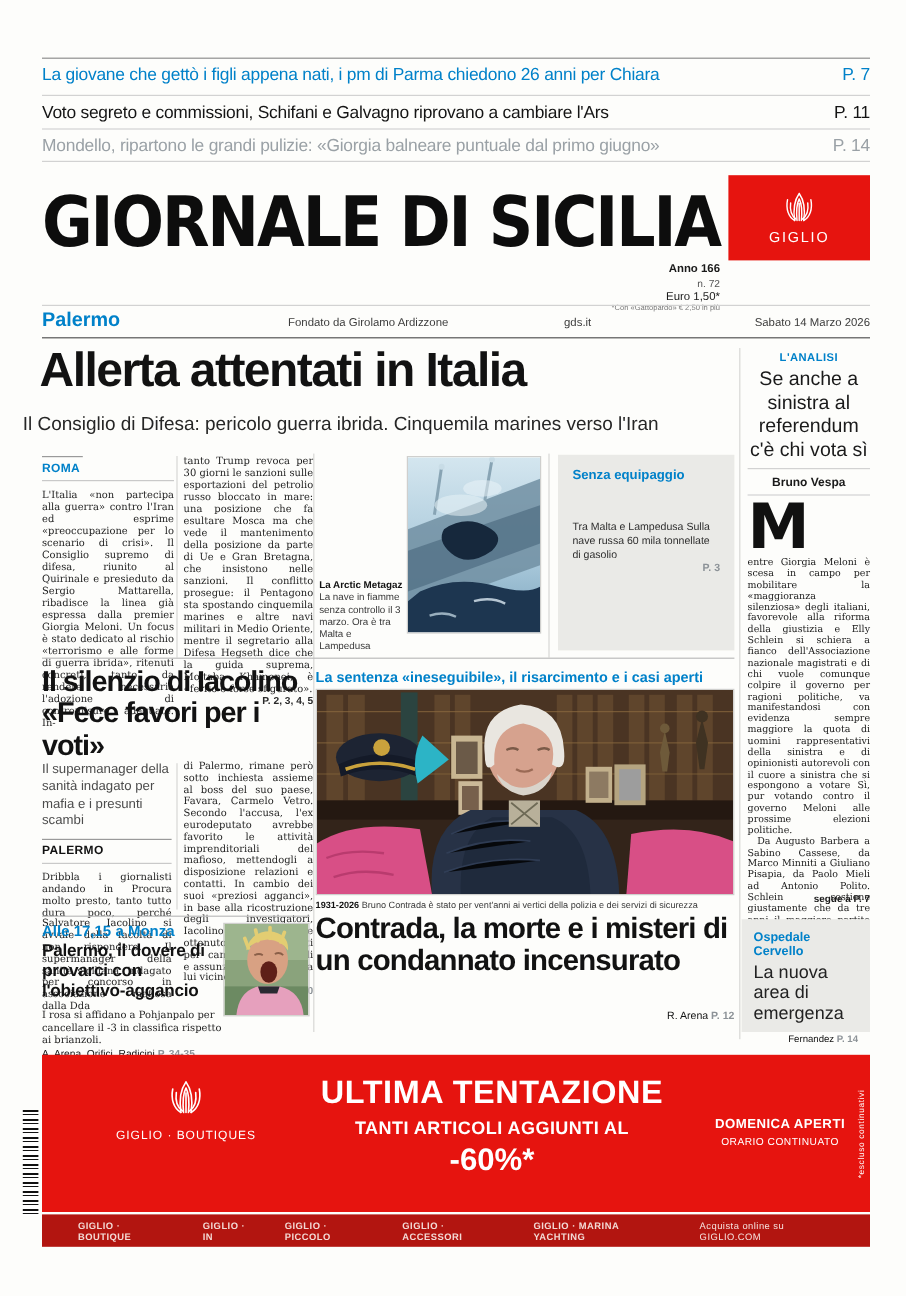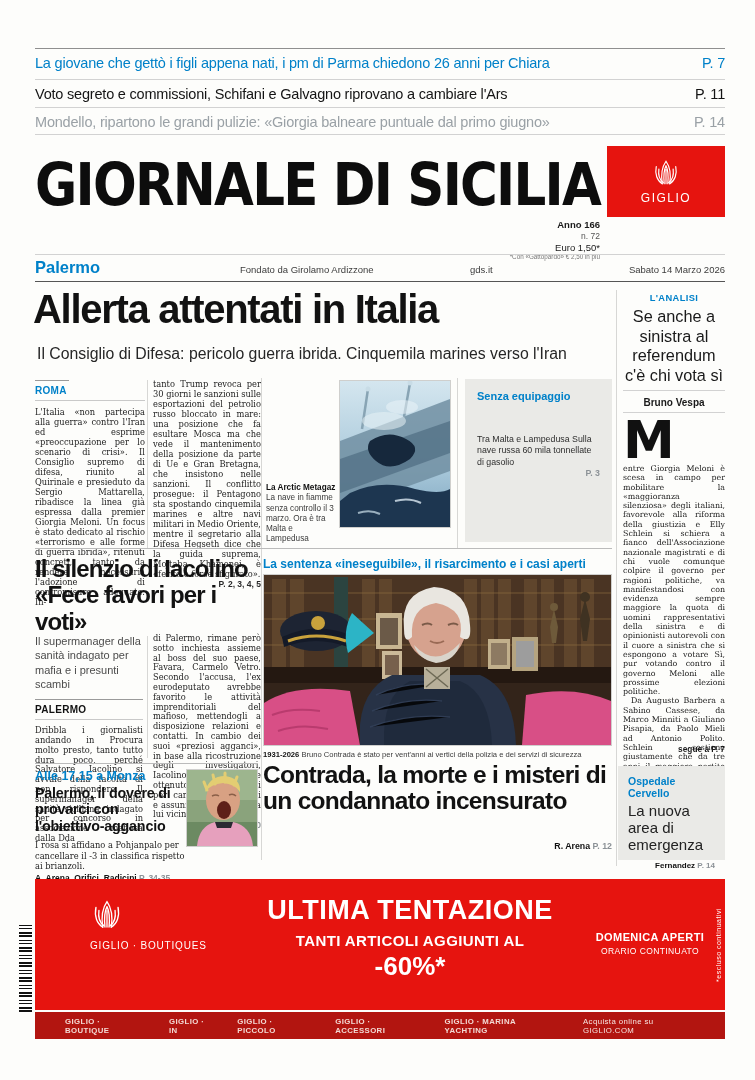--- a/index.html
+++ b/index.html
@@ -31,21 +31,21 @@
   .anno .a4{font-size:6.3px;color:#777;}
   .info-row{position:absolute;left:35px;width:690px;top:258px;display:flex;align-items:baseline;}
   .info-row .city{font-size:16.5px;font-weight:bold;color:#0081c9;width:205px;}
   .info-row .mid1{font-size:9.5px;color:#3c3c3c;width:230px;}
   .info-row .mid2{font-size:9.5px;color:#3c3c3c;width:140px;}
   .info-row .date{font-size:9.5px;color:#3c3c3c;flex:1;text-align:right;}
 
   
   .lead-h1{position:absolute;left:33px;top:289px;width:580px;font-size:40px;font-weight:bold;
            letter-spacing:-1.3px;line-height:1;color:#121212;}
-  .lead-sub{position:absolute;left:37px;top:345px;width:578px;font-size:15.8px;color:#262626;}
+  .lead-sub{position:absolute;left:19px;top:345px;width:578px;font-size:15.8px;color:#262626;}
   .kick{font-size:10px;font-weight:bold;color:#0081c9;letter-spacing:0.3px;}
   .kickrule-top{width:34px;height:1px;background:#9a9a9a;margin-bottom:4px;}
   .kickrule-bot{width:100%;height:1px;background:#c9c9c9;margin-top:4px;}
   .bodytxt{font-family:"DejaVu Serif","Liberation Serif",serif;font-size:8.3px;line-height:10px;color:#1d1d1d;}
   .pages-b{font-weight:bold;font-size:8.5px;text-align:right;color:#2a2a2a;}
 
   
   .shipcap{position:absolute;left:266px;top:483px;width:70px;font-size:8.2px;line-height:10.3px;color:#3a3a3a;}
   .shipcap .t{font-weight:bold;color:#111;}
 
@@ -63,26 +63,26 @@
   .an-drop{position:absolute;left:623px;top:414px;font-size:52px;font-weight:bold;line-height:1;
            font-family:"DejaVu Sans",sans-serif;color:#111;}
   .an-body{position:absolute;left:623px;top:464px;width:102px;font-size:7.9px;line-height:9.3px;}
   .an-body p{margin:0;text-indent:8px;}
   .an-body p:first-child{text-indent:0;}
   .an-segue{position:absolute;left:623px;top:744px;width:102px;text-align:right;font-size:8.3px;font-weight:bold;}
 
   
   .sec-h{font-weight:bold;color:#121212;}
   .bylinerow{font-size:8.8px;text-align:right;}
-  .bylinerow .by{font-weight:bold;color:#111;}
+  .bylinerow .by{font-weight:normal;color:#111;}
   .bylinerow .pg{color:#8c9297;font-weight:bold;}
 
   
   .ad{position:absolute;left:35px;top:879px;width:690px;height:131px;background:#e6140f;color:#fff;}
-  .ad-left{position:absolute;left:55px;top:20px;width:130px;text-align:left;}
+  .ad-left{position:absolute;left:55px;top:20px;width:130px;text-align:center;}
   .ad-left .txt{font-size:10px;letter-spacing:0.8px;margin-top:3px;}
   .ad-center{position:absolute;left:210px;top:16px;width:330px;text-align:center;}
   .ad-title{font-size:27px;font-weight:bold;letter-spacing:0.5px;}
   .ad-line2{font-size:15px;font-weight:bold;margin-top:6px;letter-spacing:0.4px;}
   .ad-disc{font-size:26px;font-weight:bold;margin-top:2px;}
   .ad-right{position:absolute;left:540px;top:52px;width:150px;text-align:center;}
   .ad-right .r1{font-size:11px;font-weight:bold;letter-spacing:0.4px;}
   .ad-right .r2{font-size:8.5px;margin-top:3px;letter-spacing:0.4px;}
   .ad-side{position:absolute;right:3px;top:0;height:131px;display:flex;align-items:center;}
   .ad-side span{writing-mode:vertical-rl;transform:rotate(180deg);font-size:7px;letter-spacing:0.5px;}

